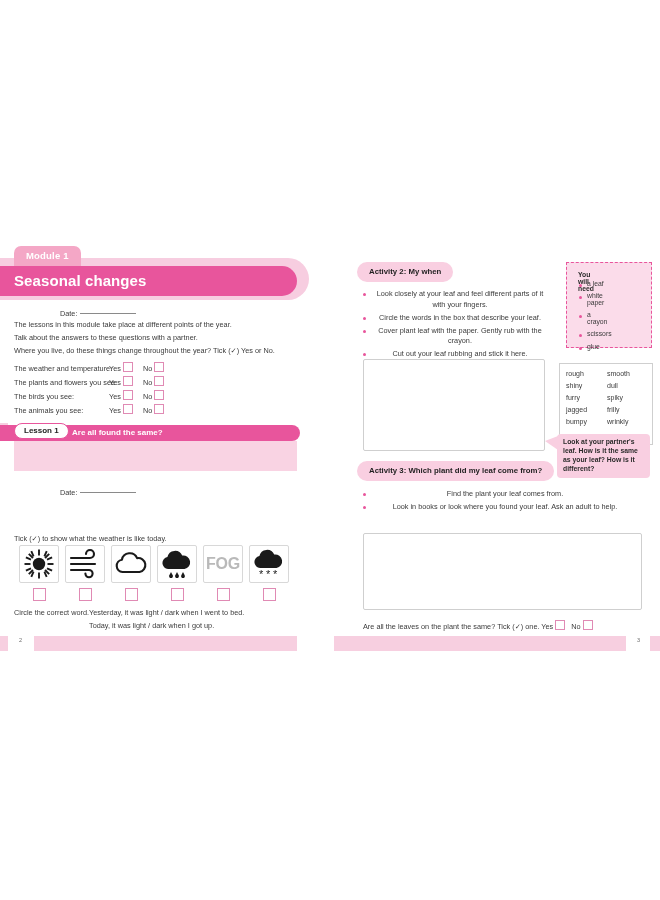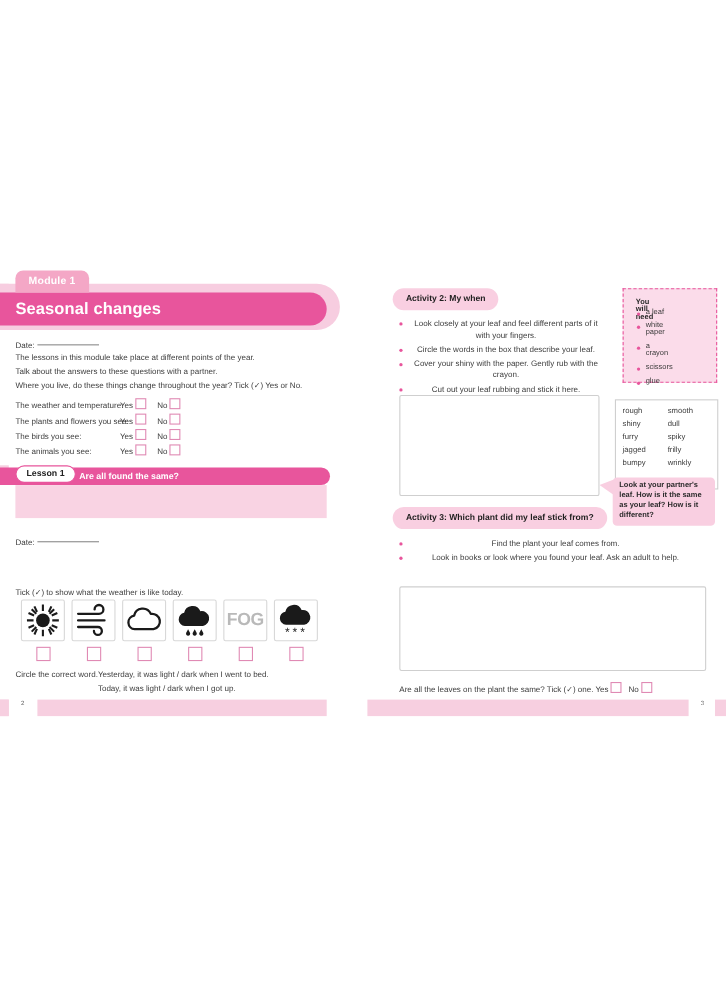--- a/index.html
+++ b/index.html
@@ -32,21 +32,21 @@
     background:#f7cde0;border-radius:0 21px 21px 0;z-index:2;
   }
   .title-text{
     position:absolute;left:14px;top:272px;z-index:5;
     color:#ffffff;font-size:15px;font-weight:bold;letter-spacing:.1px;
   }
 
   
   .txt{position:absolute;font-size:7.3px;color:#3b3b3b;line-height:1.25;white-space:nowrap;}
 
-  .dateline{position:absolute;font-size:7.3px;color:#3b3b3b;}
+  .dateline{position:absolute;font-size:7.3px;color:#3b3b3b;margin-left:46px;}
   .dateline .rule{display:inline-block;width:56px;border-bottom:1px solid #8a8a8a;margin-left:3px;vertical-align:2px;}
 
   
   .qrow{position:absolute;font-size:7.3px;color:#3b3b3b;white-space:nowrap;}
   .qrow .qlabel{display:inline-block;width:95px;}
   .qrow .yn{display:inline-block;width:34px;}
   .cb{display:inline-block;width:8px;height:8px;border:1px solid #e08ab4;background:#fff;vertical-align:-1px;margin-left:2px;}
 
   
   .lesson-band{
@@ -245,21 +245,21 @@
 
   <div class="footer-bar" style="left:34px;top:636px;width:263px;"></div>
   <div class="footer-bar" style="left:0;top:636px;width:8px;"></div>
   <div class="pageno" style="left:19px;top:637px;">2</div>
 
   <div class="act-pill" style="left:357px;top:262px;">Activity 2: My when</div>
 
   <ul class="bullets" style="left:363px;top:289px;width:185px;">
     <li>Look closely at your leaf and feel different parts of it with your fingers.</li>
     <li>Circle the words in the box that describe your leaf.</li>
-    <li>Cover your shiny with the paper. Gently rub with the crayon.</li>
+    <li>Cover plant leaf with the paper. Gently rub with the crayon.</li>
     <li>Cut out your leaf rubbing and stick it here.</li>
   </ul>
 
   <div class="drawbox" style="left:363px;top:359px;width:180px;height:90px;"></div>
 
   <div class="need-box"></div>
   <div class="need-title">You will need</div>
   <ul class="need-list">
     <li>a leaf</li>
     <li>white paper</li>
@@ -281,21 +281,21 @@
     <div>dull</div>
     <div>spiky</div>
     <div>frilly</div>
     <div>wrinkly</div>
   </div>
 
   <div class="bubble-tail"></div>
   <div class="bubble"></div>
   <div class="bubble-text">Look at your partner's leaf. How is it the same as your leaf? How is it different?</div>
 
-  <div class="act-pill" style="left:357px;top:461px;">Activity 3: Which plant did my leaf stick from?</div>
+  <div class="act-pill" style="left:357px;top:461px;">Activity 3: Which plant did my leaf come from?</div>
 
   <ul class="bullets" style="left:363px;top:489px;width:275px;">
     <li>Find the plant your leaf comes from.</li>
     <li>Look in books or look where you found your leaf. Ask an adult to help.</li>
   </ul>
 
   <div class="drawbox" style="left:363px;top:533px;width:277px;height:75px;"></div>
 
   <div class="qrow" style="left:363px;top:620px;">
     <span>Are all the leaves on the plant the same? Tick (✓) one. Yes</span><span class="cb"></span>

